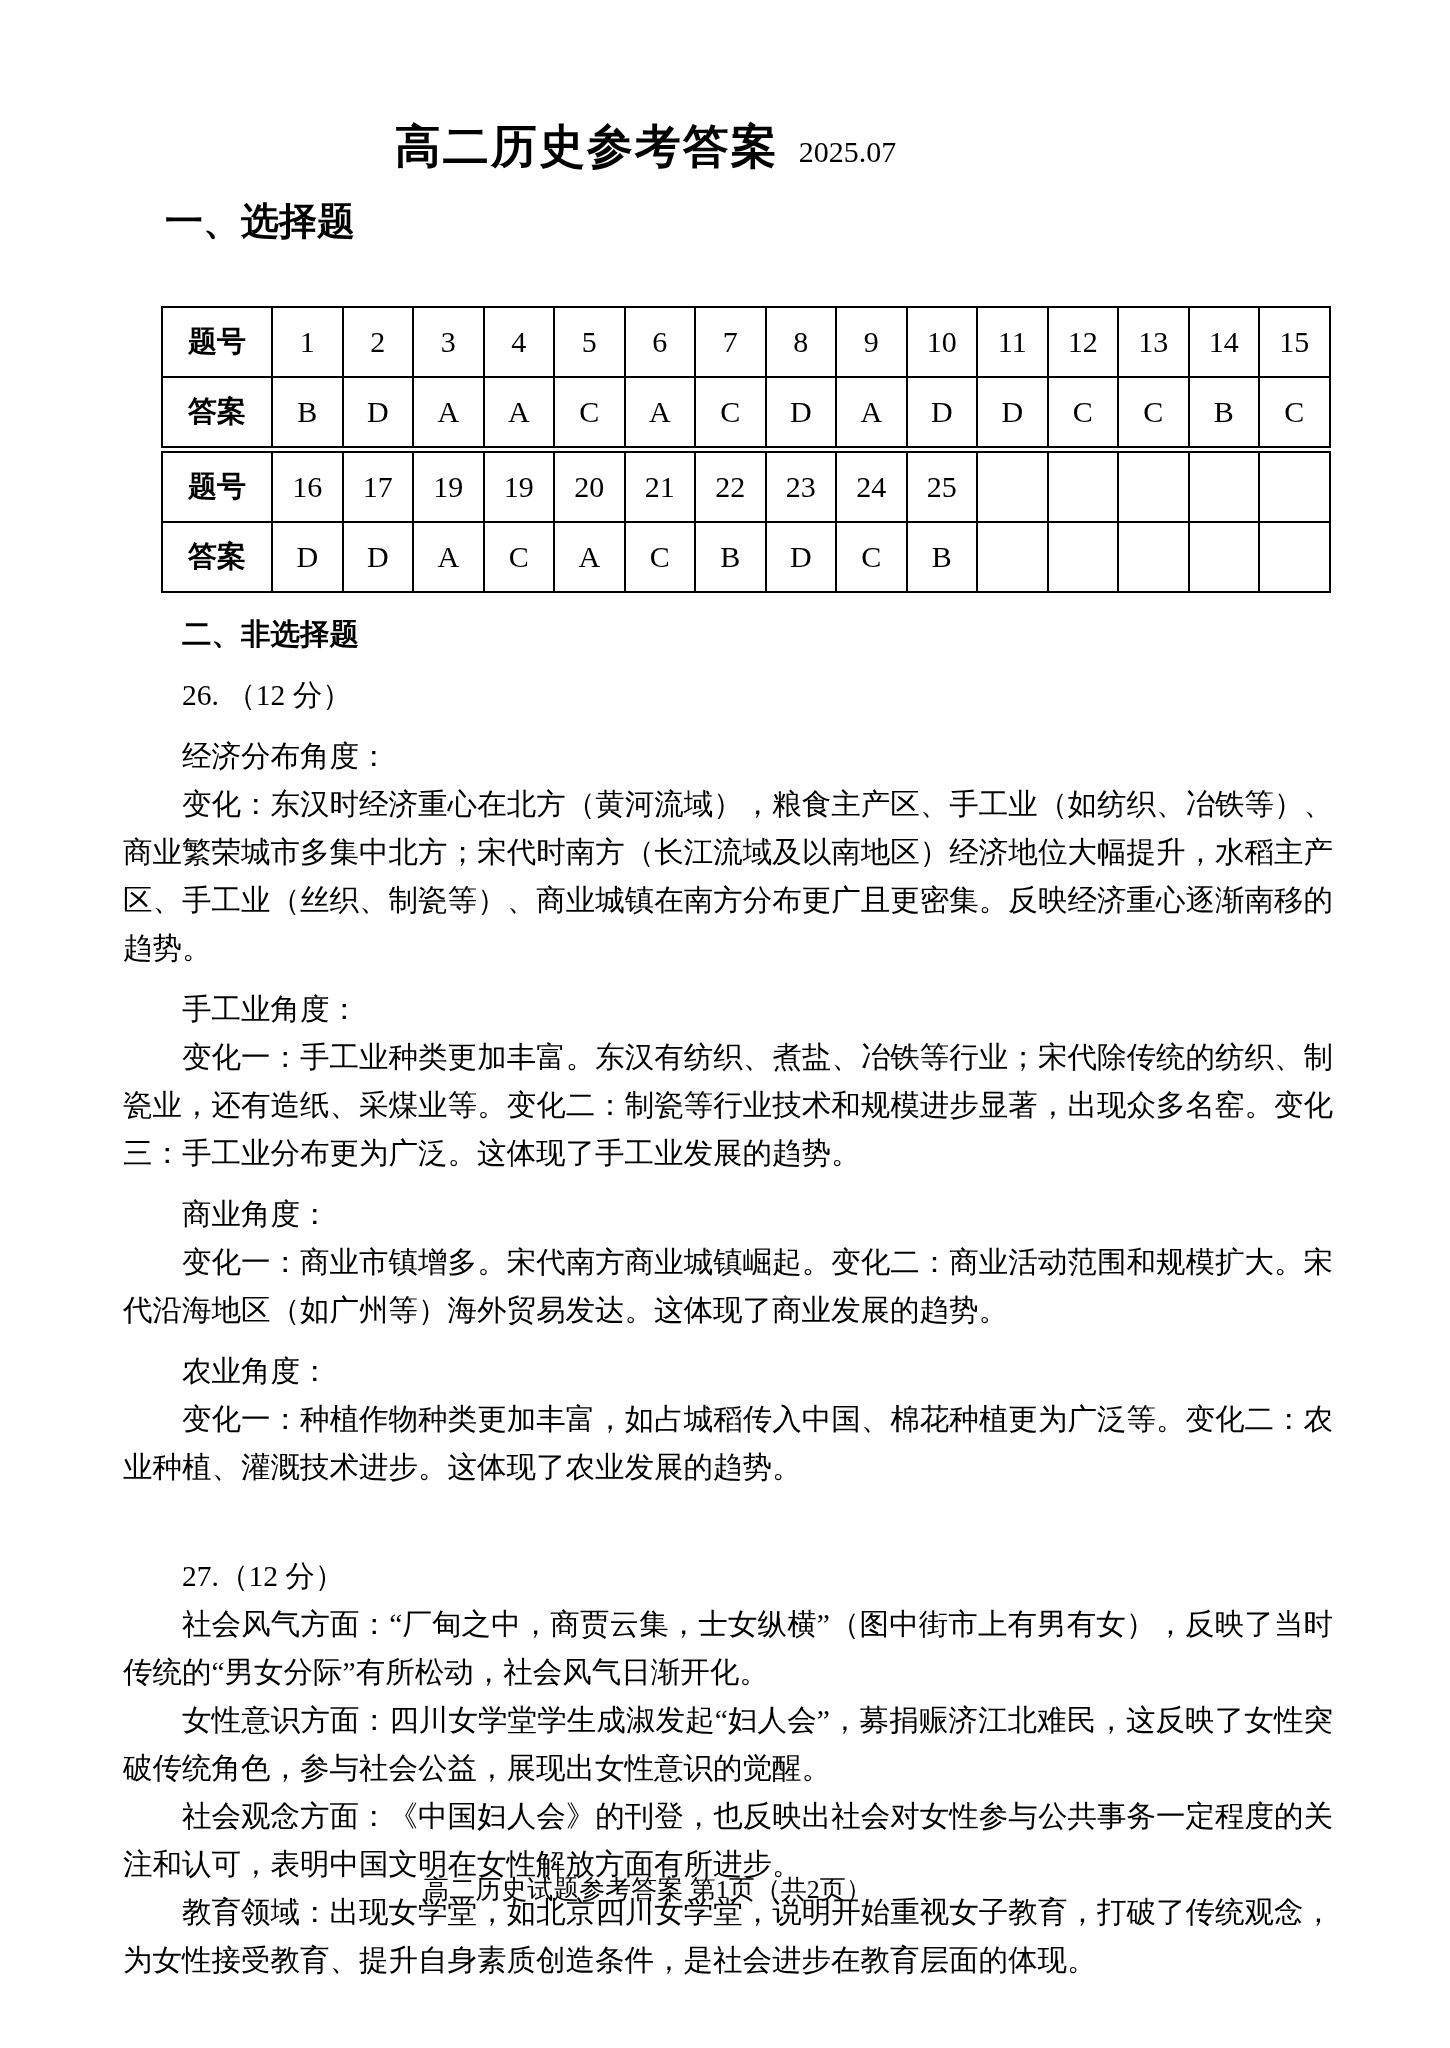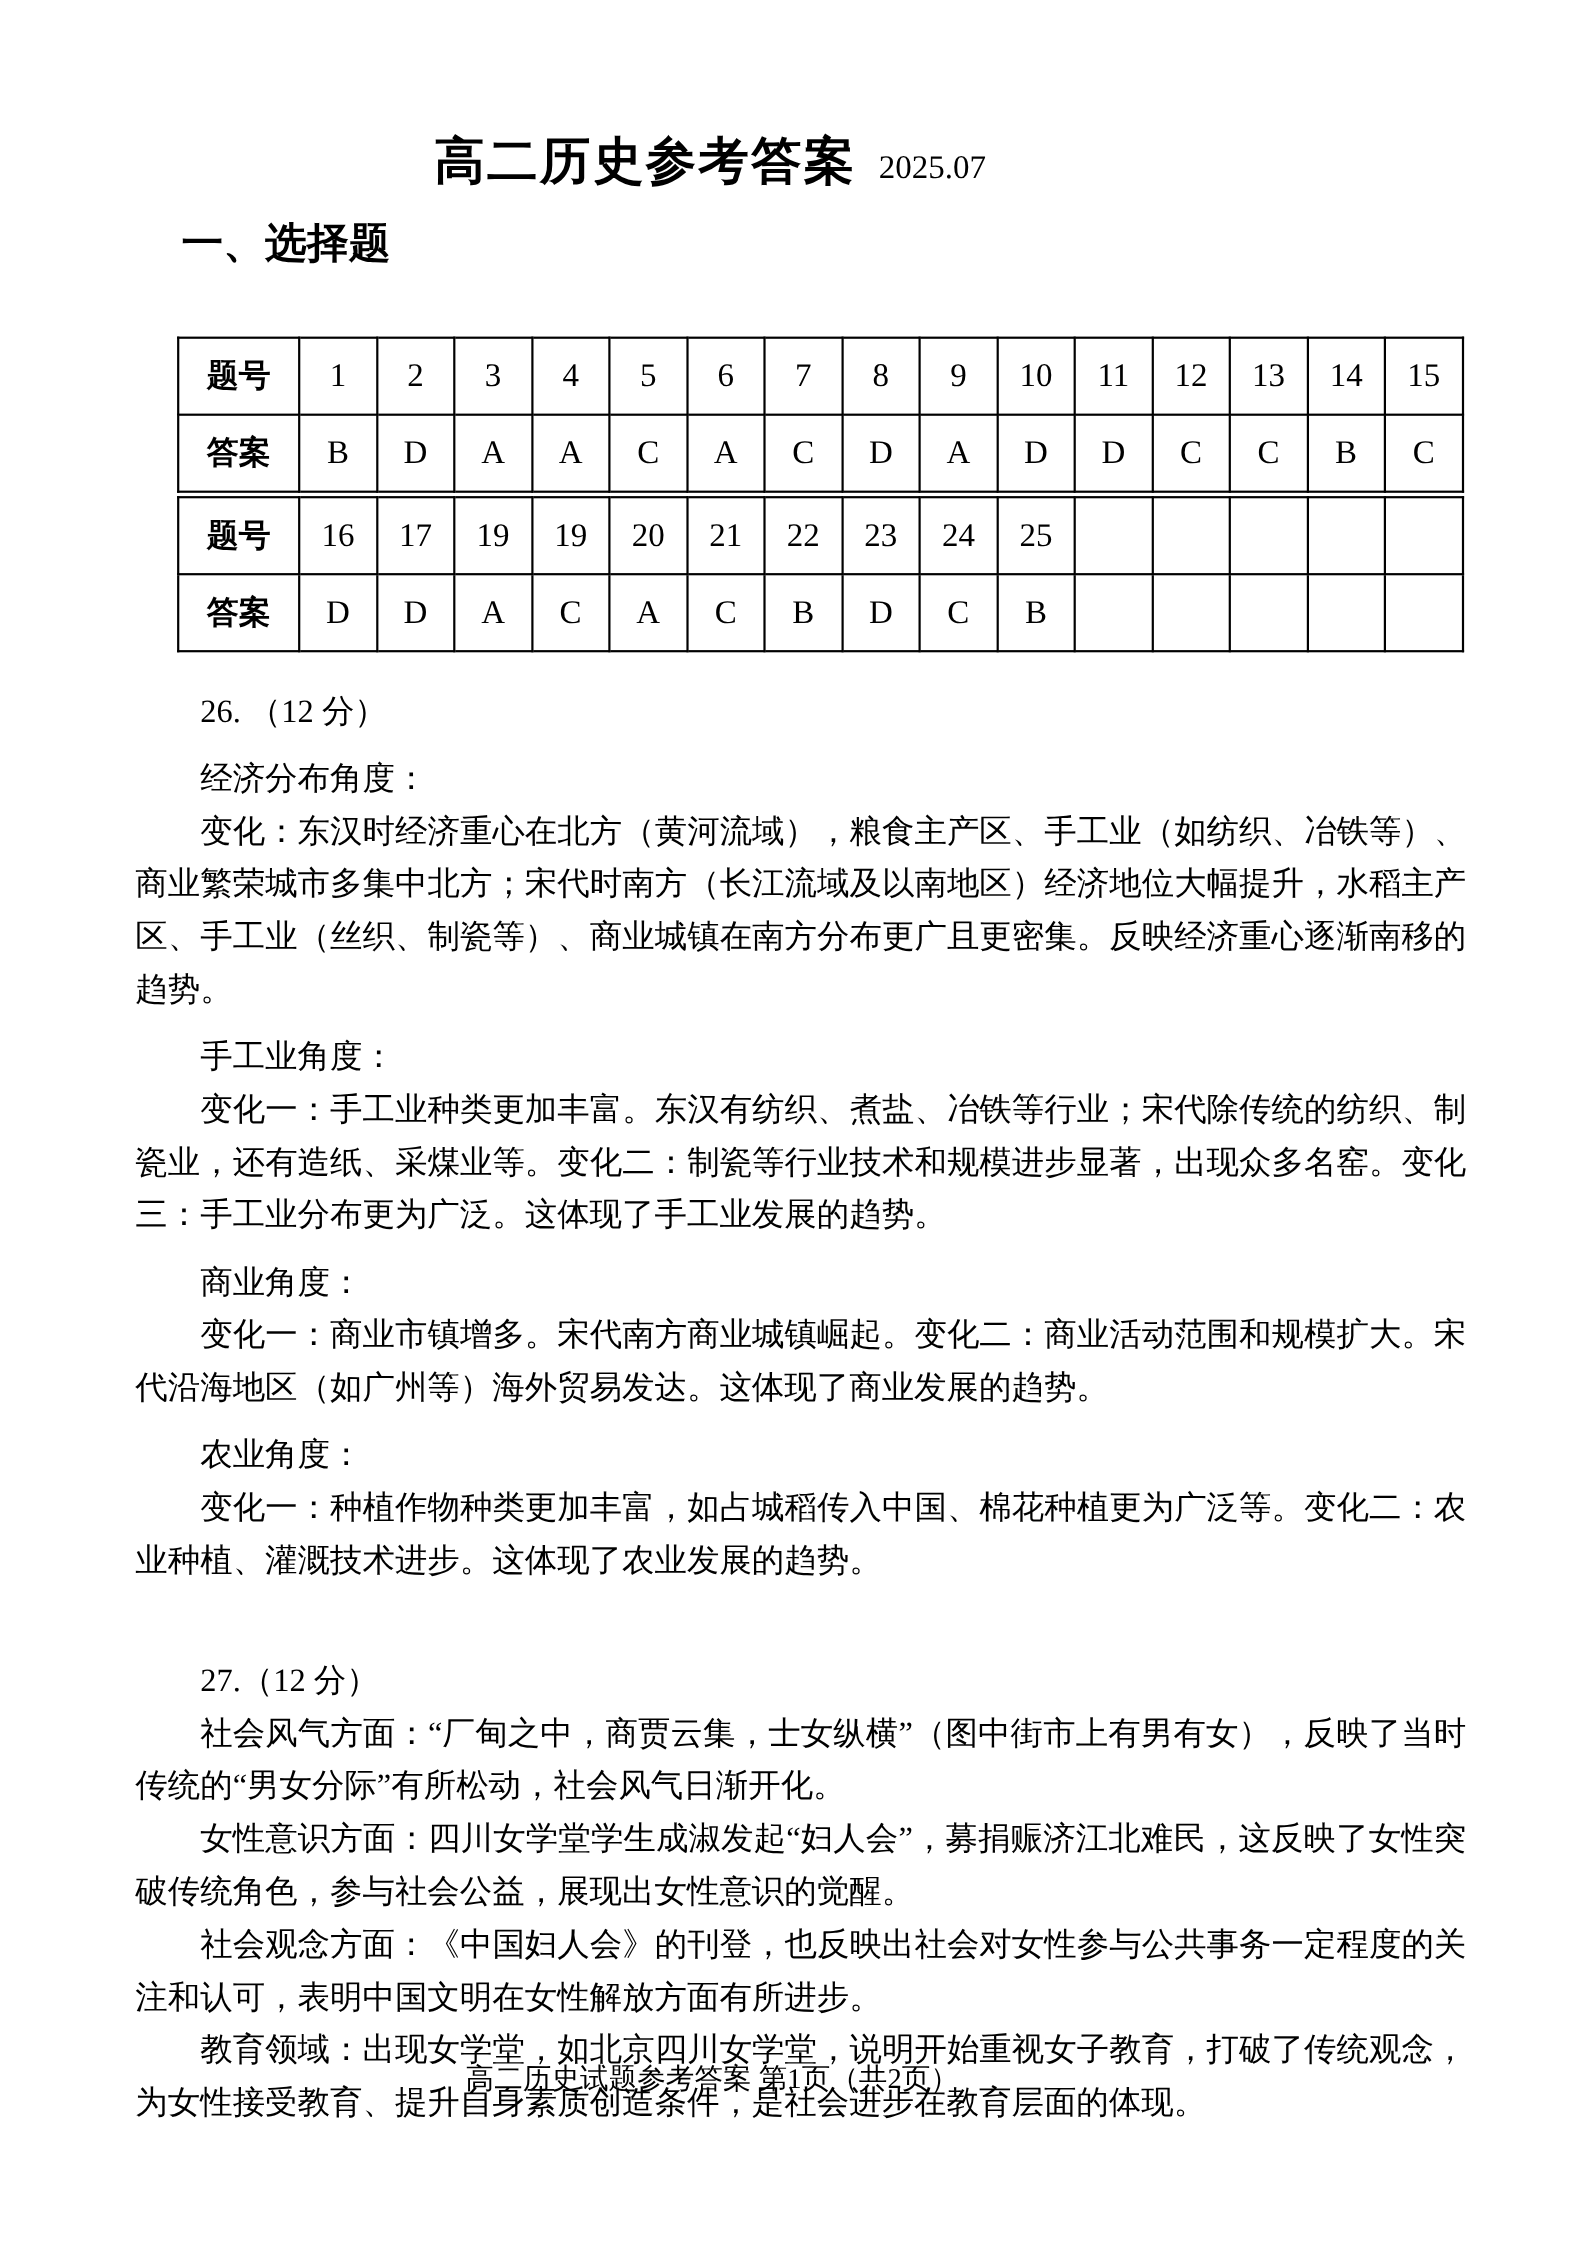--- a/index.html
+++ b/index.html
@@ -141,20 +141,21 @@
           <td></td>
           <td></td>
           <td></td>
           <td></td>
         </tr>
   </tbody>
     </table>
 </div>
 
 <div id="answers" class="answers">
+    <p class="heading">二、非选择题</p>
     <p class="plain">26. （12 分）</p>
     <p class="plain">经济分布角度：</p>
     <p class="para">变化：东汉时经济重心在北方（黄河流域），粮食主产区、手工业（如纺织、冶铁等）、商业繁荣城市多集中北方；宋代时南方（长江流域及以南地区）经济地位大幅提升，水稻主产区、手工业（丝织、制瓷等）、商业城镇在南方分布更广且更密集。反映经济重心逐渐南移的趋势。</p>
     <p class="plain">手工业角度：</p>
     <p class="para">变化一：手工业种类更加丰富。东汉有纺织、煮盐、冶铁等行业；宋代除传统的纺织、制瓷业，还有造纸、采煤业等。变化二：制瓷等行业技术和规模进步显著，出现众多名窑。变化三：手工业分布更为广泛。这体现了手工业发展的趋势。</p>
     <p class="plain">商业角度：</p>
     <p class="para">变化一：商业市镇增多。宋代南方商业城镇崛起。变化二：商业活动范围和规模扩大。宋代沿海地区（如广州等）海外贸易发达。这体现了商业发展的趋势。</p>
     <p class="plain">农业角度：</p>
     <p class="para">变化一：种植作物种类更加丰富，如占城稻传入中国、棉花种植更为广泛等。变化二：农业种植、灌溉技术进步。这体现了农业发展的趋势。</p>
     <p class="spacer"></p>

